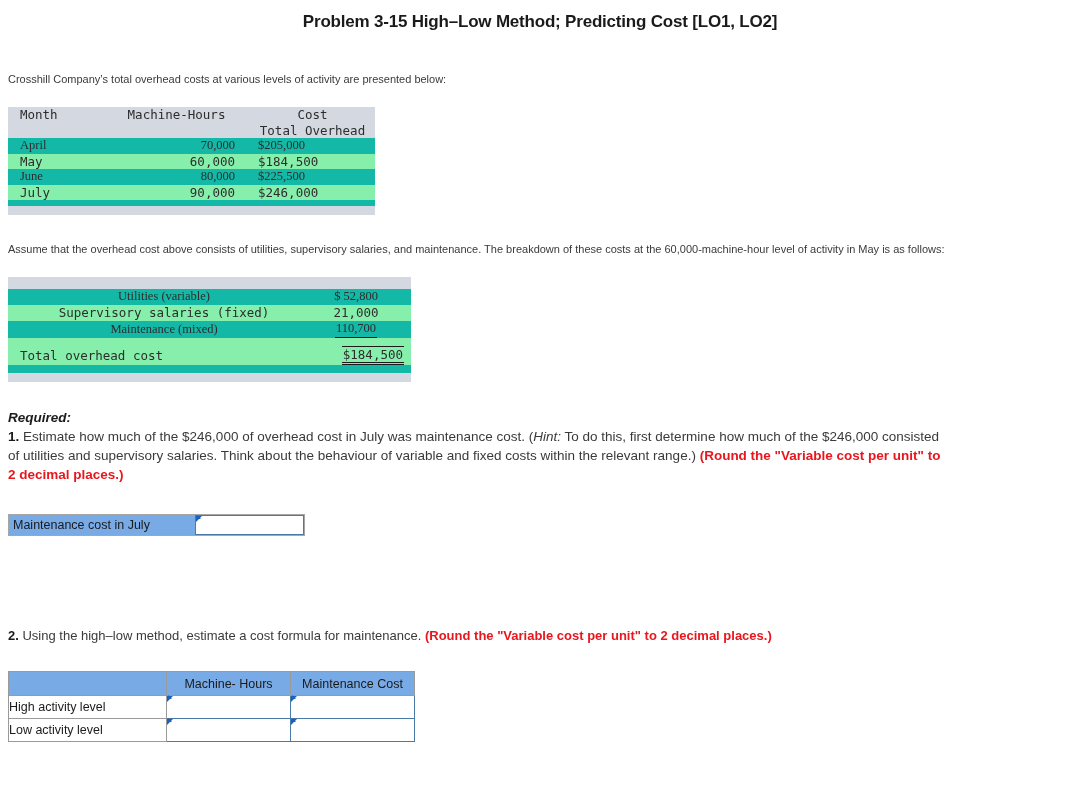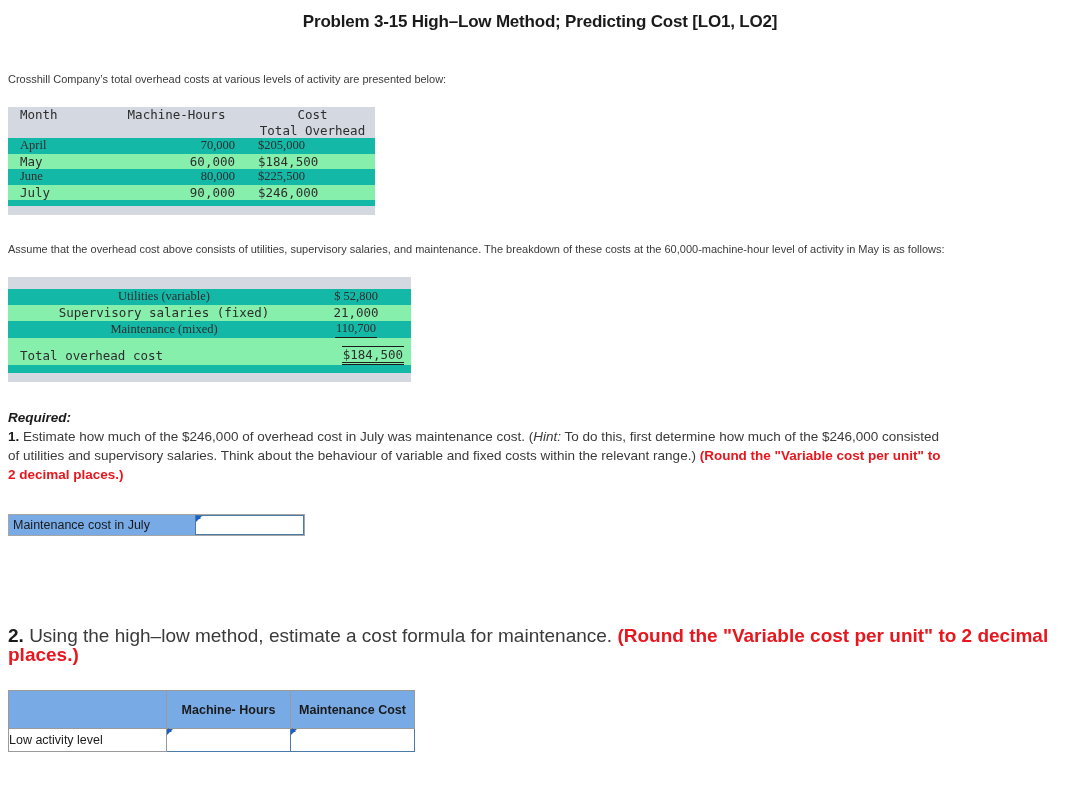--- a/index.html
+++ b/index.html
@@ -135,43 +135,43 @@
     top: -1px; left: -5px;
     width: 0; height: 0;
     border-left: 4px solid #1f5fbf;
     border-top: 4px solid transparent;
   }
 
   
   .part2 {
     margin-left: 8px;
     margin-top: 90px;
-    font-size: 19px;
+    font-size: 13px;
     line-height: 19px;
     color: #3a3a3a;
   }
 
   .grid-table {
     margin-left: 8px;
     margin-top: 26px;
     border-collapse: collapse;
     table-layout: fixed;
   }
   .grid-table td {
     border: 1px solid #9a9a9a;
     padding: 0;
     height: 23px;
     font-size: 12.5px;
     color: #1a1a1a;
   }
   .gt-head td {
     background: #78aae6;
     text-align: center;
-    font-weight: bold;
-    height: 38px;
+    font-weight: normal;
+    height: 24px;
     vertical-align: middle;
   }
   .gt-head td.blank { background:#78aae6; }
   .col-lbl { width: 158px; }
   .col-in  { width: 124px; }
   .row-lbl { padding-left: 4px; }
   .cell-in {
     position: relative;
     background: #ffffff;
     border: 1.5px solid #4a7ba8 !important;
@@ -284,20 +284,29 @@
   <div class="part2"><span class="num">2.</span><span> Using the high–low method, estimate a cost formula for maintenance. </span><span class="red-note">(Round the "Variable cost per unit" to 2 decimal places.)</span></div>
 
   <table class="grid-table">
     <tbody>
       <tr class="gt-head">
         <td class="col-lbl blank"></td>
         <td class="col-in">Machine- Hours</td>
         <td class="col-in">Maintenance Cost</td>
       </tr>
       <tr>
+        <td class="col-lbl row-lbl">High activity level</td>
+        <td class="col-in cell-in">
+            <span class="flag"></span>
+          </td>
+        <td class="col-in cell-in">
+            <span class="flag"></span>
+          </td>
+      </tr>
+      <tr>
         <td class="col-lbl row-lbl">Low activity level</td>
         <td class="col-in cell-in">
             <span class="flag"></span>
           </td>
         <td class="col-in cell-in">
             <span class="flag"></span>
           </td>
       </tr>
     </tbody>
   </table>

